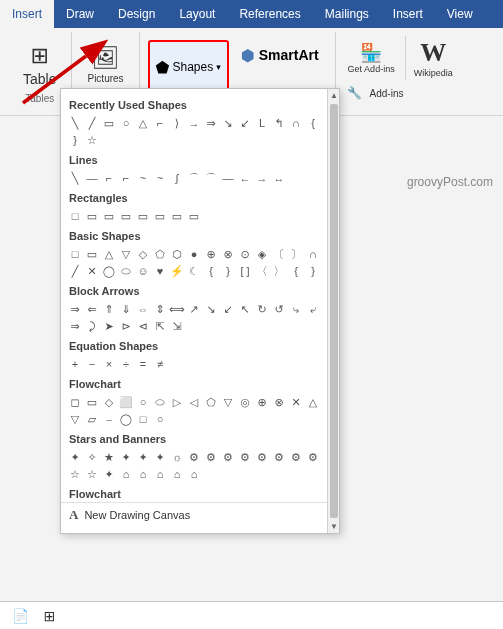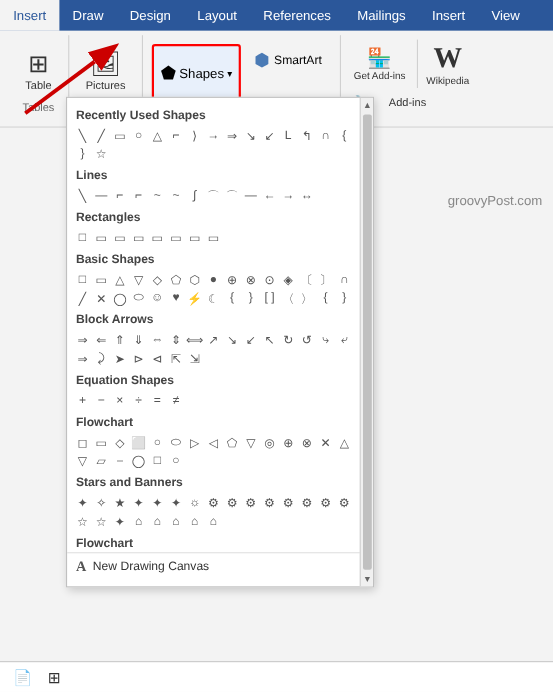--- a/index.html
+++ b/index.html
@@ -278,21 +278,21 @@
       <span>View</span>
     </div>
   </div>
 
   <div class="ribbon-bar">
 
     <div class="ribbon-group" style="min-width:54px;">
       <div class="ribbon-group-content">
         <div class="ribbon-btn">
           <span class="btn-icon">⊞</span>
-          <span style="font-size:10px;">Table</span>
+          <span style="font-size:14px;">Table</span>
         </div>
       </div>
       <div class="ribbon-group-label">Tables</div>
     </div>
 
     <div class="ribbon-group" style="min-width:54px;">
       <div class="ribbon-group-content">
         <div class="ribbon-btn">
           <span class="btn-icon">🖼</span>
           <span style="font-size:10px;">Pictures</span>
@@ -307,41 +307,41 @@
         <div class="shapes-btn-wrapper">
           <div class="shapes-btn-inner">
             <span style="font-size:16px;">⬟</span>
             <span style="font-size:12px;font-weight:500;">Shapes</span>
             <span style="font-size:9px;">▾</span>
           </div>
         </div>
 
         <div class="smartart-btn">
           <span style="font-size:16px; color:#4a7ab5;">⬢</span>
-          <span style="font-size:11px;">SmartArt</span>
+          <span style="font-size:14px;font-weight:bold;">SmartArt</span>
         </div>
 
       </div>
       <div class="ribbon-group-label" style="font-size:10px;color:#666;">Illustrations</div>
     </div>
 
     <div style="display:flex; flex-direction:column; padding:4px 8px; flex:1;">
       <div style="display:flex; align-items:center; gap:6px; margin-bottom:4px;">
 
         <div style="display:flex;flex-direction:column;align-items:center;cursor:pointer;padding:2px 4px;">
           <div style="font-size:18px; color:#4a7ab5;">🏪</div>
           <span style="font-size:9px; color:#333; text-align:center;">Get Add-ins</span>
         </div>
 
         <div style="display:flex;flex-direction:column;align-items:center;cursor:pointer;padding:2px 4px;border-left:1px solid #d0d0d0;padding-left:8px;">
           <div style="font-size:26px;font-weight:bold;font-family:'Times New Roman',serif;color:#333;">W</div>
           <span style="font-size:9px; color:#333;">Wikipedia</span>
         </div>
       </div>
-      <div style="font-size:10px;color:#333;cursor:pointer;padding:2px 4px;display:flex;align-items:center;gap:17px;">
+      <div style="font-size:10px;color:#333;cursor:pointer;padding:2px 4px;display:flex;align-items:center;gap:7px;">
         <span style="font-size:12px;">🔧</span>
         <span>Add-ins</span>
       </div>
     </div>
 
   </div>
 
   <div class="watermark-text">groovyPost.com</div>
 
   <div class="red-arrow">

